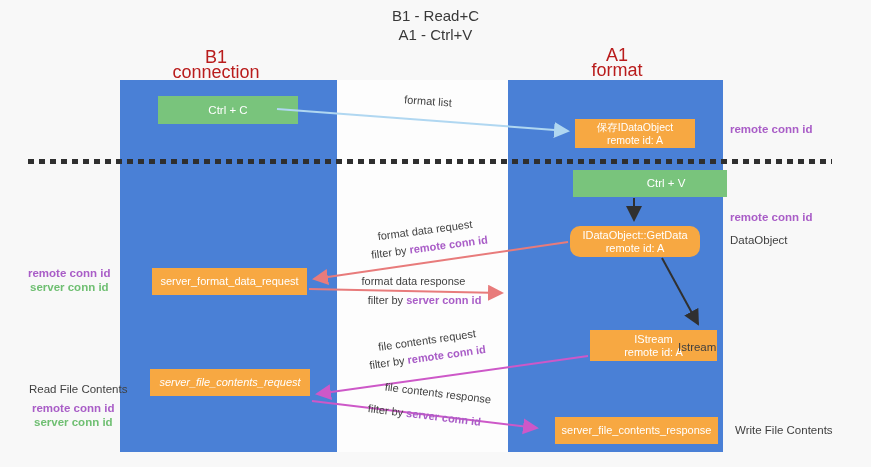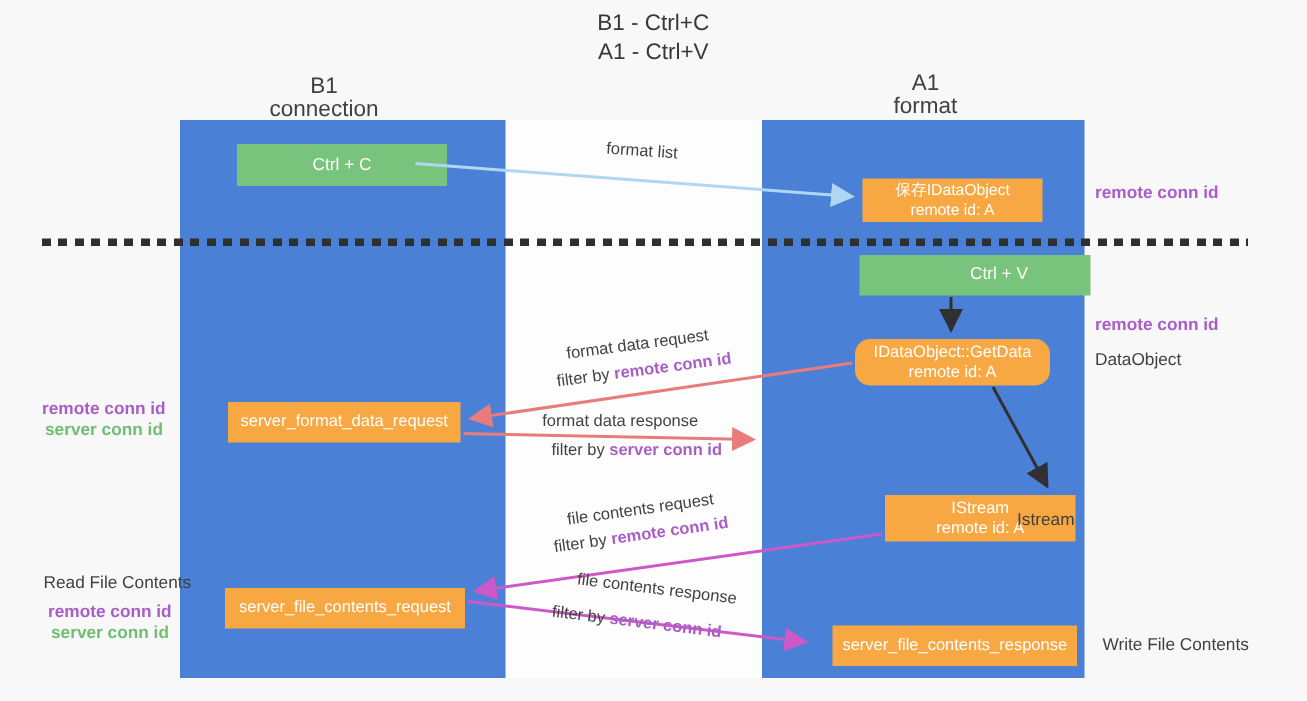--- a/index.html
+++ b/index.html
@@ -1,39 +1,39 @@
 <!DOCTYPE html>
 <html><head>
 <meta charset="utf-8">
 <style>
   html,body{margin:0;padding:0;background:#f8f8f8;font-family:"Liberation Sans",sans-serif;}
   .canvas{position:relative;width:871px;height:467px;background:#f8f8f8;overflow:hidden;}
   .abs{position:absolute;}
   .title{left:0;top:6px;width:871px;text-align:center;font-size:15px;line-height:19px;color:#383838;}
-  .lane-header{text-align:center;font-size:15px;line-height:15px;color:#404040;}
+  .lane-header{text-align:center;font-size:18px;line-height:15px;color:#b91c1c;}
   .white-strip{background:#fdfdfd;}
   .lane{background:#4a80d6;}
   .node{display:flex;flex-direction:column;align-items:center;justify-content:center;
         color:#fff;font-size:11px;line-height:13px;text-align:center;}
   .green{background:#79c47c;font-size:11.5px;}
   .orange{background:#f7a842;}
   .dashed{height:5px;background:repeating-linear-gradient(90deg,#2f2f2f 0 6px,rgba(0,0,0,0) 6px 11px);}
   .mid-label{font-size:11px;color:#424242;text-align:center;white-space:nowrap;}
   .side-label{font-size:11.5px;color:#3f3f3f;white-space:nowrap;}
   .purple{color:#a95dc7;font-weight:bold;}
   .greenlbl{color:#6fbf72;font-weight:bold;}
   svg.arrows{left:0;top:0;pointer-events:none;}
 </style>
 </head>
 <body>
 
 <div class="canvas">
 
   <div class="abs title">
-    <div>B1 - Ctrl+C</div>
+    <div>B1 - Read+C</div>
     <div>A1 - Ctrl+V</div>
   </div>
 
   <div class="abs lane-header" style="left:146px;top:50px;width:140px;">
     <div>B1</div>
     <div>connection</div>
   </div>
   <div class="abs lane-header" style="left:547px;top:48px;width:140px;">
     <div>A1</div>
     <div>format</div>
@@ -60,21 +60,21 @@
     <div>IDataObject::GetData</div>
     <div>remote id: A</div>
   </div>
   <div class="abs node orange" style="left:152px;top:268px;width:155px;height:27px;">
     <div>server_format_data_request</div>
   </div>
   <div class="abs node orange" style="left:590px;top:330px;width:127px;height:31px;">
     <div>IStream</div>
     <div>remote id: A</div>
   </div>
-  <div class="abs node orange" style="left:150px;top:392px;width:160px;height:27px;">
+  <div class="abs node orange" style="left:150px;top:369px;width:160px;height:27px;font-style:italic;">
     <div>server_file_contents_request</div>
   </div>
   <div class="abs node orange" style="left:555px;top:417px;width:163px;height:27px;text-align:center;">
     <div>server_file_contents_response</div>
   </div>
 
   <svg class="abs arrows" width="871" height="467">
     <defs>
       <marker id="m-blue" markerWidth="9" markerHeight="9" refX="7" refY="4" orient="auto">
           <path d="M0,0 L8,4 L0,8 z" fill="#b0d7f1"></path>

